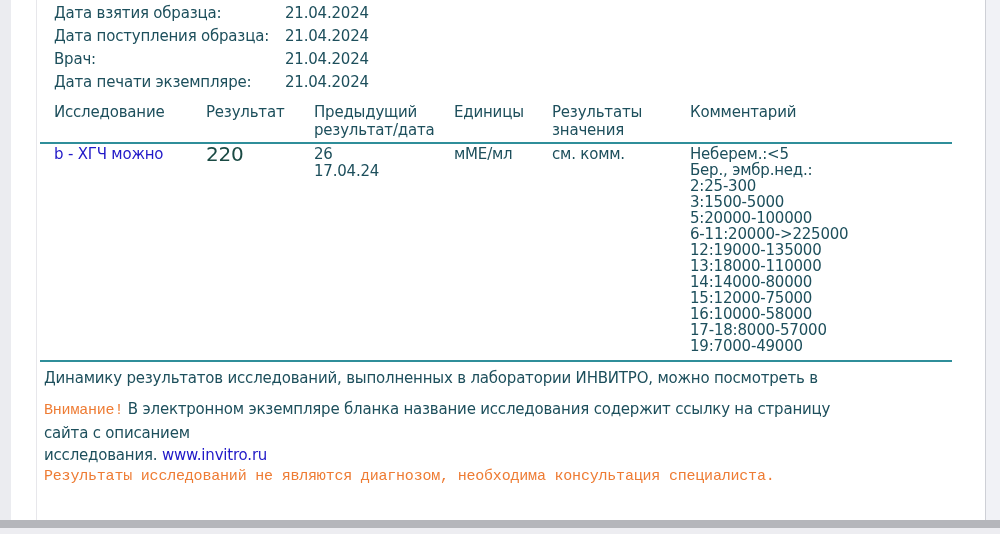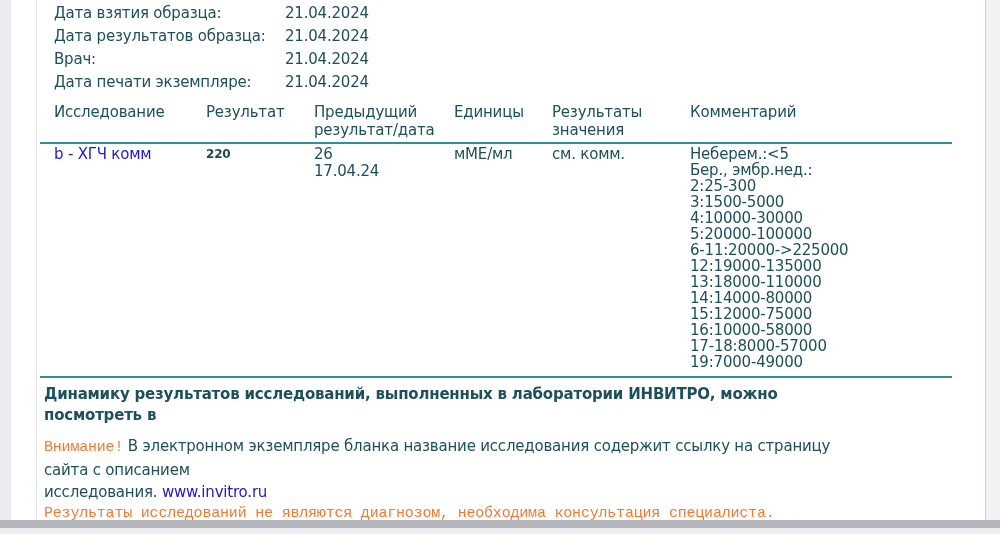--- a/index.html
+++ b/index.html
@@ -27,26 +27,26 @@
   .info-label{width:231px;}
   .info-value{}
 
   
   .grid{display:grid;grid-template-columns:134px 90px 122px 80px 120px auto;margin-left:54px;gap:18px;}
   .header-grid{margin-top:9px;line-height:18px;white-space:pre-line;}
   .rule{margin-left:40px;width:912px;height:2px;background:var(--rule,#2f8e9a);}
   .rule-1{margin-top:3px;}
   .row-grid{margin-top:2px;line-height:17px;}
   .test-name{color:var(--link,#2119c8);cursor:pointer;}
-  .result-value{font-weight:bold;font-size:12px;color:var(--result,#1a4a44);}
+  .result-value{font-weight:normal;font-size:20px;color:var(--result,#1a4a44);}
   .comments{line-height:16px;}
   .rule-2{margin-top:6px;}
 
   
-  .dynamics{margin-left:44px;margin-top:6px;font-weight:bold;line-height:21px;color:var(--text,#1d4f5c);}
+  .dynamics{margin-left:44px;margin-top:6px;font-weight:normal;line-height:21px;color:var(--text,#1d4f5c);}
   .attention{margin-left:44px;margin-top:9px;line-height:22px;}
   .orange{color:var(--orange,#ee7c34);font-family:Liberation Mono, monospace;}
   .site-link{color:var(--link,#2119c8);text-decoration:none;cursor:pointer;}
   .disclaimer{margin-left:44px;line-height:22px;}
 </style>
 </head>
 <body>
 
 <div class="strip-left"></div>
 <div class="page-left-edge"></div>
@@ -55,21 +55,21 @@
 <div class="bottom-under"></div>
 
 <div class="content">
 
   <div class="info-block">
     <div class="info-row">
       <div class="info-label">Дата взятия образца:</div>
       <div class="info-value">21.04.2024</div>
     </div>
     <div class="info-row">
-      <div class="info-label">Дата результатов образца:</div>
+      <div class="info-label">Дата поступления образца:</div>
       <div class="info-value">21.04.2024</div>
     </div>
     <div class="info-row">
       <div class="info-label">Врач:</div>
       <div class="info-value">21.04.2024</div>
     </div>
     <div class="info-row">
       <div class="info-label">Дата печати экземпляре:</div>
       <div class="info-value">21.04.2024</div>
     </div>
@@ -82,34 +82,33 @@
 результат/дата</div>
     <div>Единицы</div>
     <div>Результаты
 значения</div>
     <div>Комментарий</div>
   </div>
 
   <div class="rule rule-1"></div>
 
   <div class="grid row-grid">
-    <div class="test-name">b - ХГЧ комм</div>
+    <div class="test-name">b - ХГЧ можно</div>
     <div class="result-value">220</div>
     <div>
       <div>26</div>
       <div>17.04.24</div>
     </div>
     <div>мМЕ/мл</div>
     <div>см. комм.</div>
     <div class="comments">
       <div>Неберем.:&lt;5</div>
       <div>Бер., эмбр.нед.:</div>
       <div>2:25-300</div>
       <div>3:1500-5000</div>
-      <div>4:10000-30000</div>
       <div>5:20000-100000</div>
       <div>6-11:20000-&gt;225000</div>
       <div>12:19000-135000</div>
       <div>13:18000-110000</div>
       <div>14:14000-80000</div>
       <div>15:12000-75000</div>
       <div>16:10000-58000</div>
       <div>17-18:8000-57000</div>
       <div>19:7000-49000</div>
     </div>

